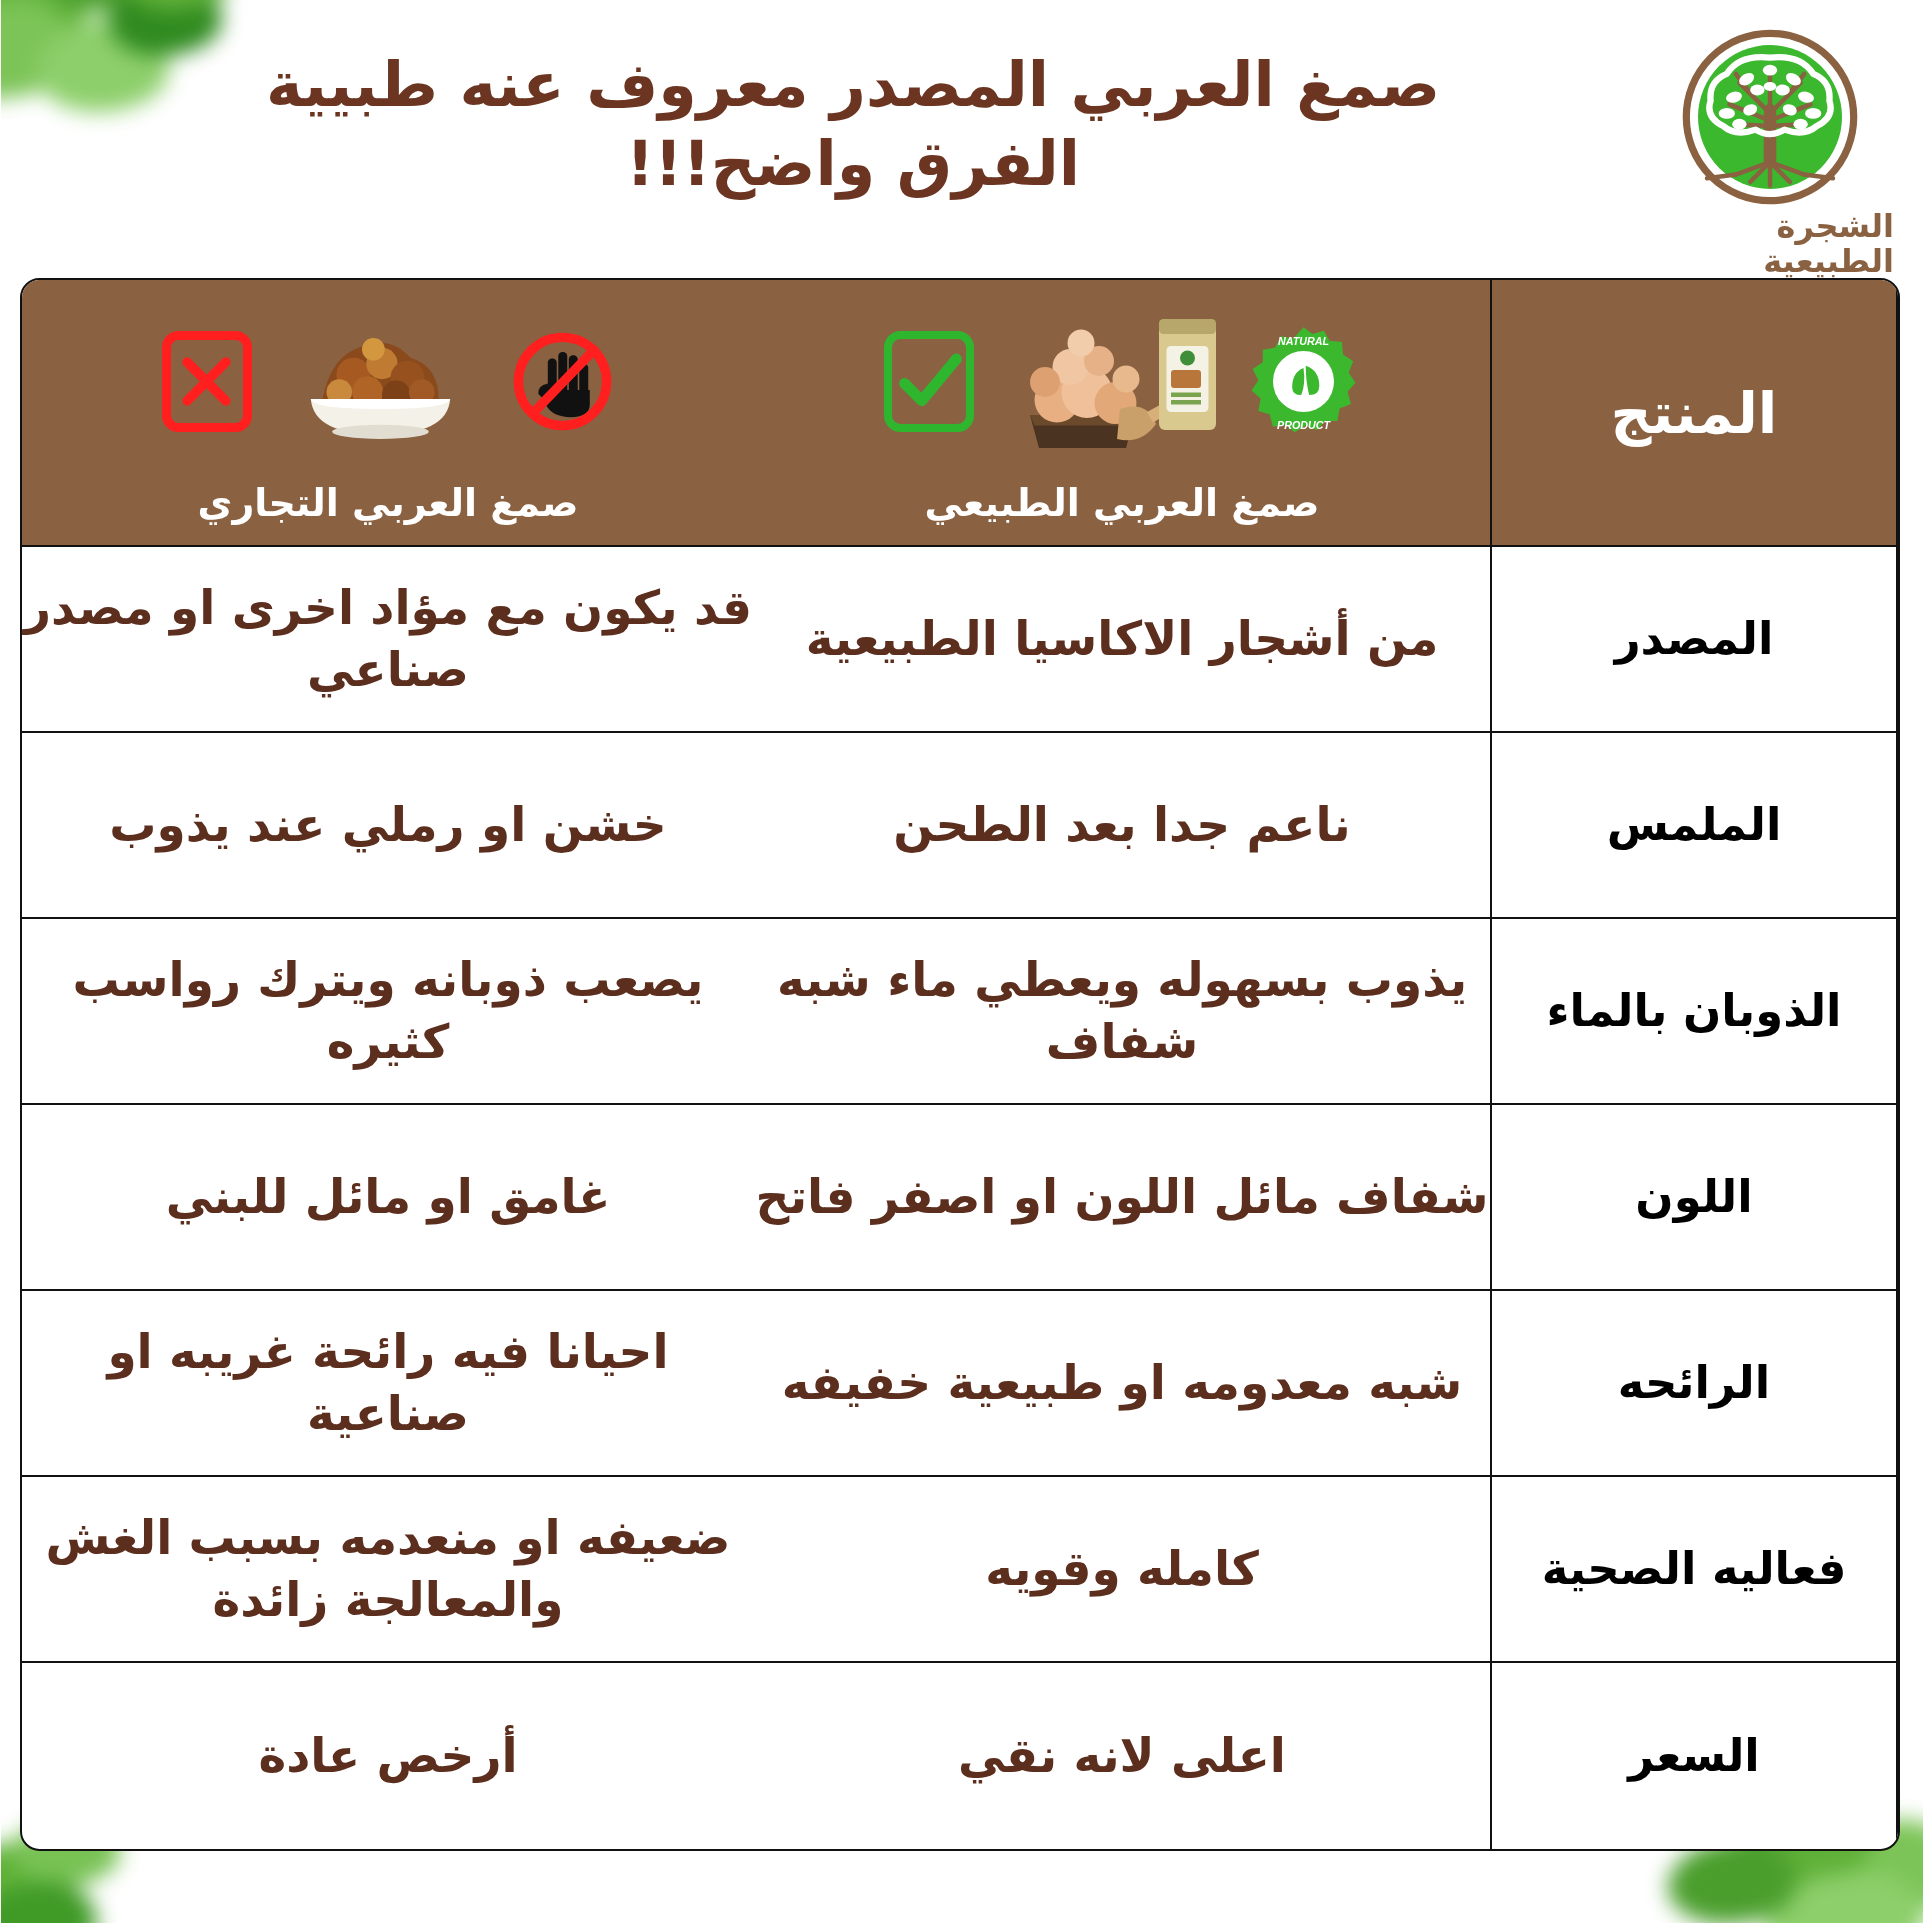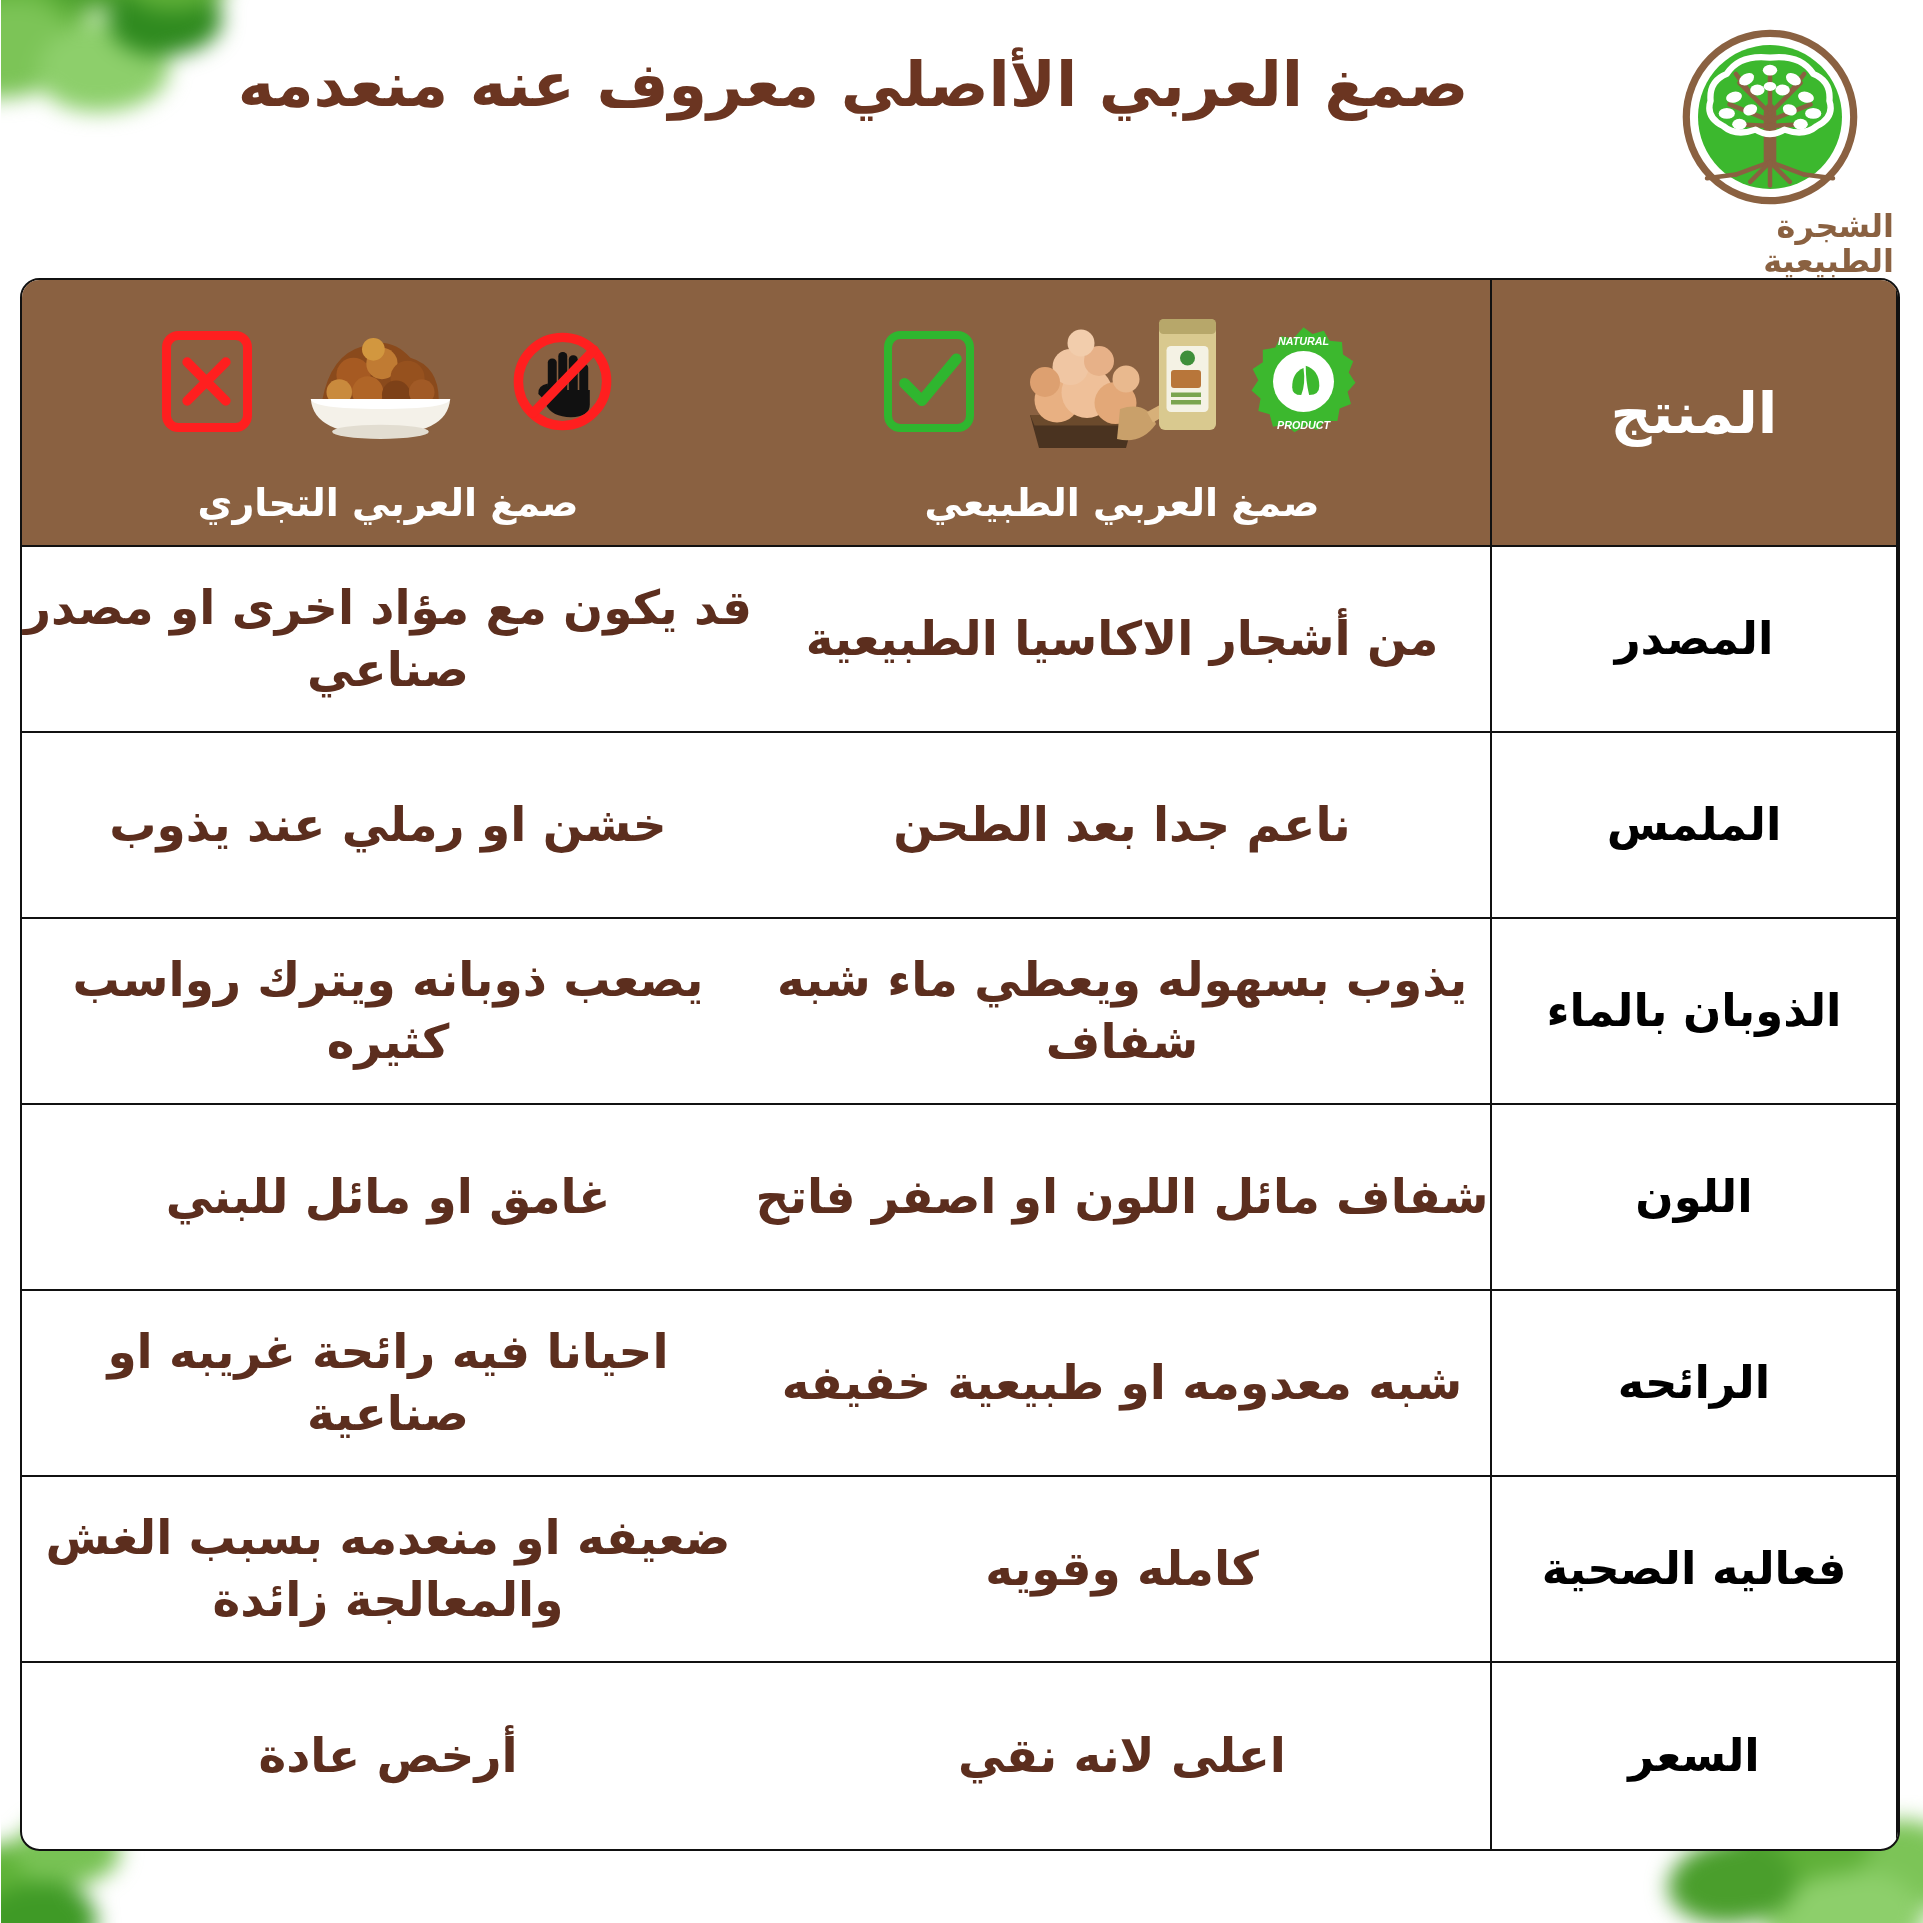--- a/index.html
+++ b/index.html
@@ -274,21 +274,22 @@
         <path d="M100 150 L100 176"></path>
         <path d="M62 164 L30 168"></path>
         <path d="M138 164 L170 168"></path>
       </g>
     </svg>
     <div class="logo-name-ar">الشجرة الطبيعية</div>
     <div class="logo-name-en">AL SHAJARAH AL TABEIYA</div>
   </div>
 
   <div class="title-block">
-    <div class="title-line">صمغ العربي الأاصلي معروف عنه منعدمه</div>
+    <div class="title-line">صمغ العربي المصدر معروف عنه طبيية</div>
+    <div class="title-line">الفرق واضح!!!</div>
   </div>
 
 </div>
 
 <div class="table-wrap">
 <table class="compare">
   <colgroup>
     <col class="c-label">
         <col class="c-nat">
         <col class="c-com">

